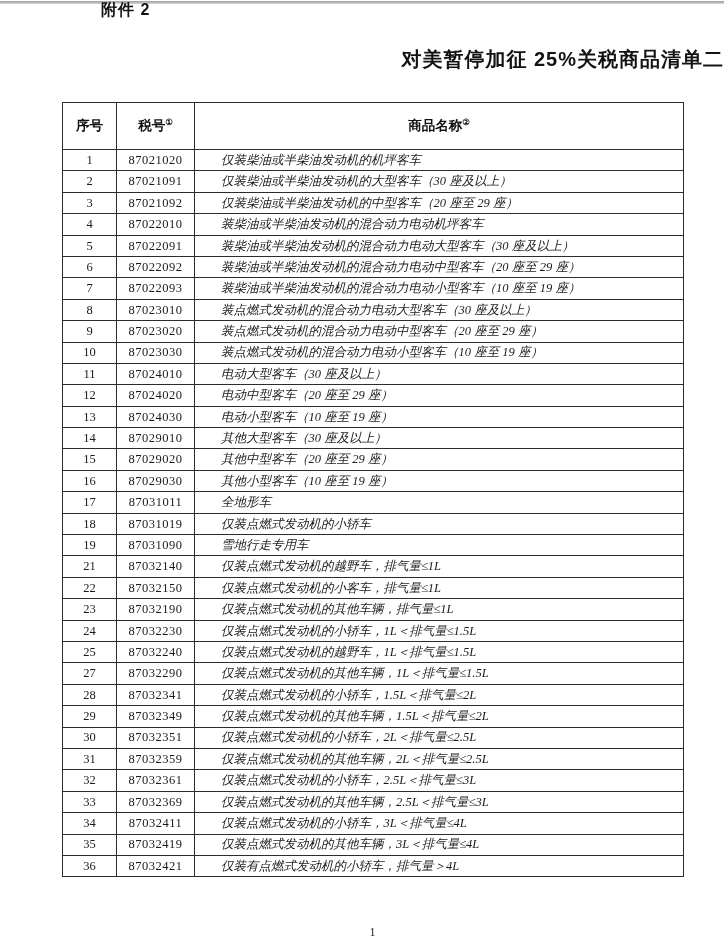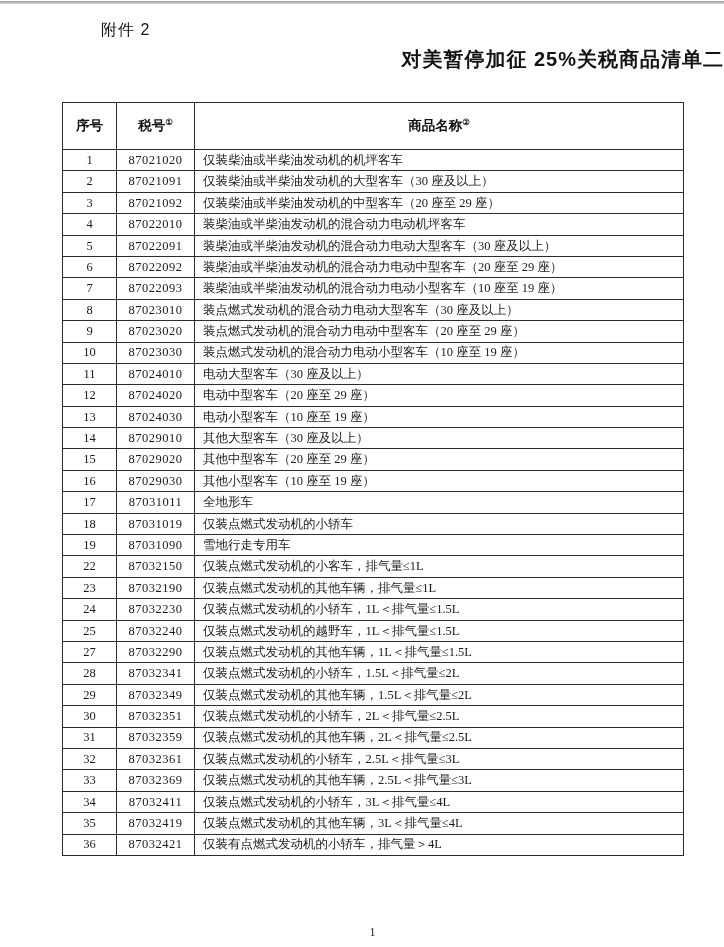--- a/index.html
+++ b/index.html
@@ -15,23 +15,23 @@
     font-family: "Liberation Serif", "DejaVu Serif", serif;
   }
   .scan-edge {
     position: absolute;
     top: 1px; left: 0; right: 0;
     height: 3px;
     background: linear-gradient(to bottom, #9e9e9e, #d6d6d6);
   }
   .attachment-label {
     position: absolute;
-    left: 101px; top: 20px;
+    left: 101px; top: 0;
     font-family: "Liberation Sans", "DejaVu Sans", sans-serif;
-    font-weight: normal;
+    font-weight: bold;
     font-size: 16px;
     letter-spacing: 1px;
     color: #151515;
   }
   .doc-title {
     position: absolute;
     top: 46px; left: 0;
     width: 100%;
     text-align: right;
     font-family: "Liberation Sans", "DejaVu Sans", sans-serif;
@@ -72,21 +72,21 @@
     line-height: 0;
   }
   tr.data-row { height: 21.4px; }
   tr.data-row td {
     font-size: 12.5px;
     line-height: 1;
     color: #1a1a1a;
   }
   td.c-idx  { text-align: center; }
   td.c-code { text-align: center; letter-spacing: 0.5px; }
-  td.c-name { text-align: left; padding-left: 8px; }
+  td.c-name { text-align: left; padding-left: 26px; font-style: italic; }
   .page-footer {
     position: absolute;
     top: 925px; left: 62px;
     width: 621px;
     text-align: center;
     font-size: 12px;
     color: #222;
     font-family: "Liberation Serif", "DejaVu Serif", serif;
   }
 </style>
@@ -207,20 +207,25 @@
             <td class="c-idx">18</td>
             <td class="c-code">87031019</td>
             <td class="c-name">仅装点燃式发动机的小轿车</td>
           </tr>
           <tr class="data-row">
             <td class="c-idx">19</td>
             <td class="c-code">87031090</td>
             <td class="c-name">雪地行走专用车</td>
           </tr>
           <tr class="data-row">
+            <td class="c-idx">21</td>
+            <td class="c-code">87032140</td>
+            <td class="c-name">仅装点燃式发动机的越野车，排气量≤1L</td>
+          </tr>
+          <tr class="data-row">
             <td class="c-idx">22</td>
             <td class="c-code">87032150</td>
             <td class="c-name">仅装点燃式发动机的小客车，排气量≤1L</td>
           </tr>
           <tr class="data-row">
             <td class="c-idx">23</td>
             <td class="c-code">87032190</td>
             <td class="c-name">仅装点燃式发动机的其他车辆，排气量≤1L</td>
           </tr>
           <tr class="data-row">

